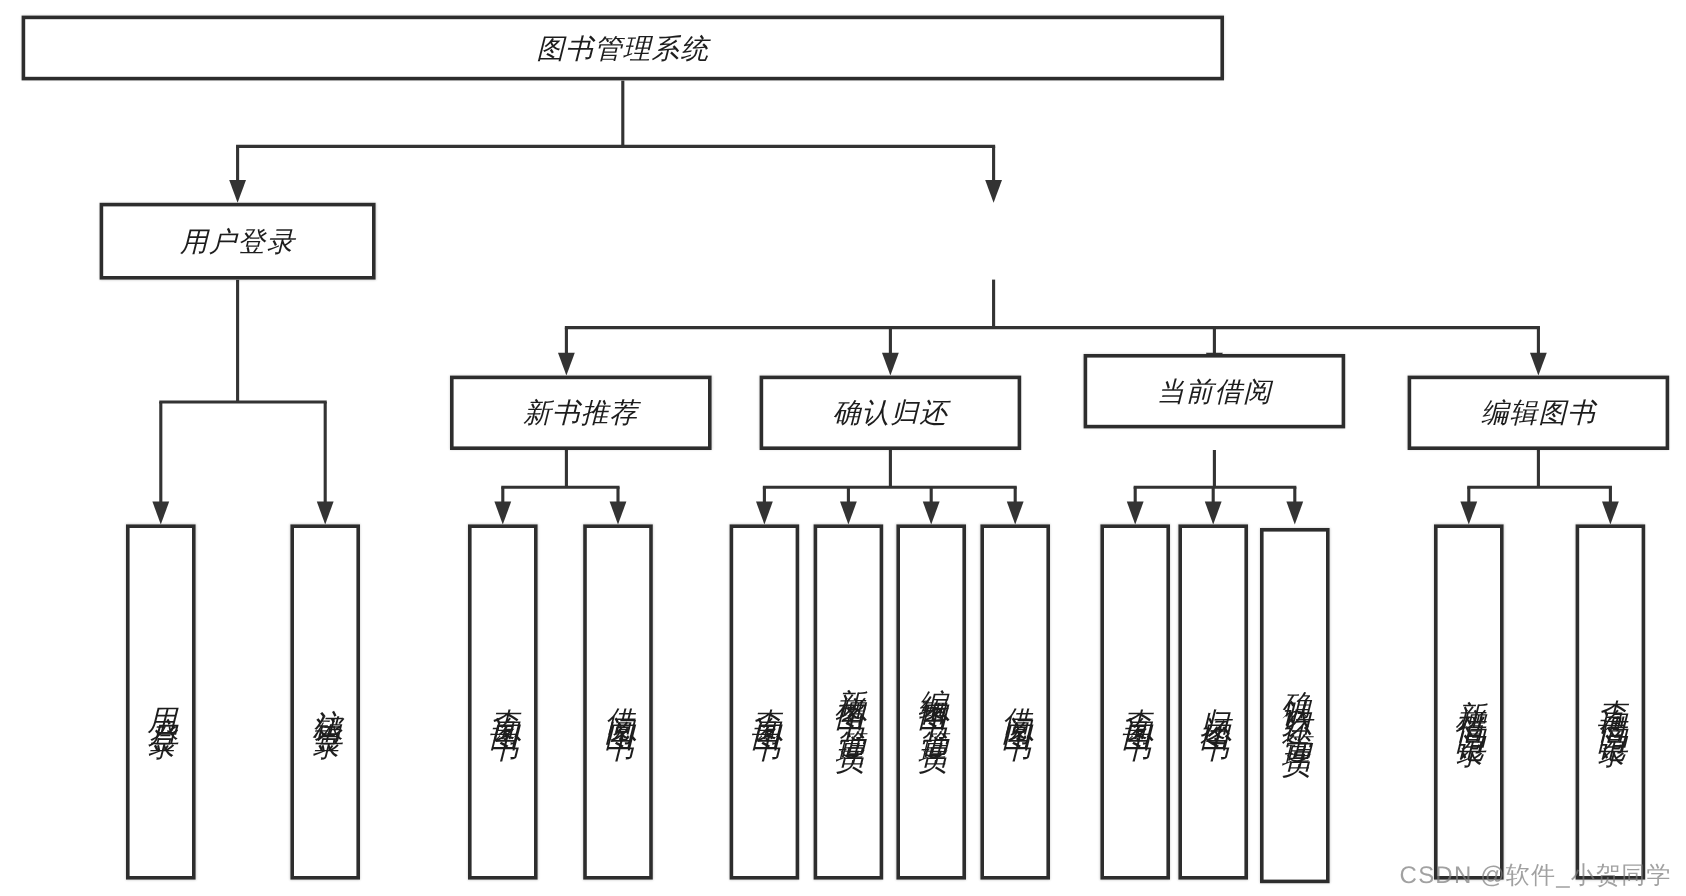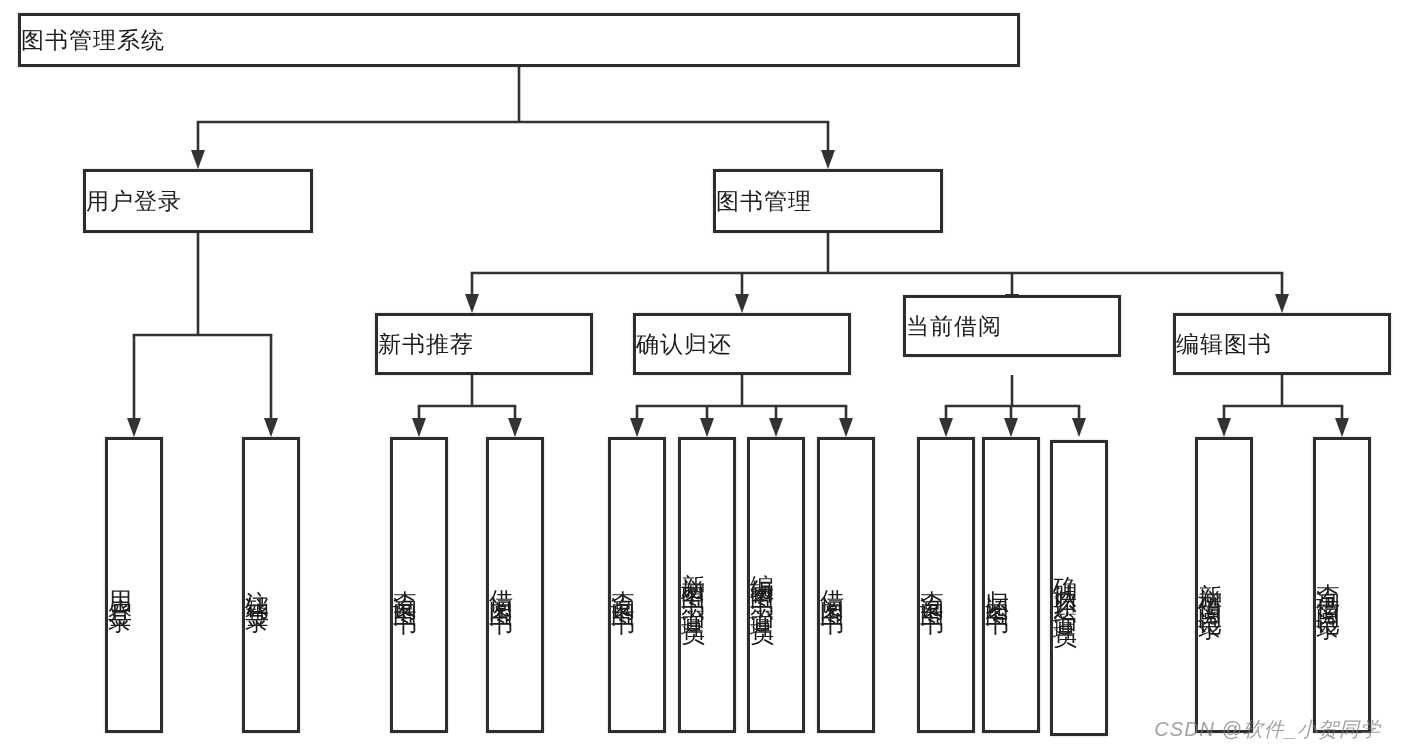--- a/index.html
+++ b/index.html
@@ -9,36 +9,37 @@
     background:#ffffff;
     font-family:"Liberation Sans","DejaVu Sans",sans-serif;
     overflow:hidden;
   }
   #wires{position:absolute;left:0;top:0;width:1405px;height:747px;}
   .node{
     position:absolute;
     box-sizing:border-box;
     border:3px solid #2d2d2d;
     background:#ffffff;
-    display:flex;align-items:center;
+    display:flex;align-items:center;justify-content:center;
     box-shadow:0 0 2px rgba(0,0,0,0.22);
+    font-style:italic;
   }
   .hnode span{
     font-size:23px;color:#1d1d1d;letter-spacing:1px;white-space:nowrap;
   }
   .vnode span{
     writing-mode:vertical-rl;
     text-orientation:mixed;
     font-size:24px;color:#1d1d1d;
     letter-spacing:7px;line-height:1;
   }
   #watermark{
-    position:absolute;right:24px;bottom:4px;
+    position:absolute;right:12px;bottom:4px;
     font-size:20px;color:rgba(125,125,125,0.72);
-    letter-spacing:1px;white-space:nowrap;font-style:italic;
+    letter-spacing:1px;white-space:nowrap;
   }
 </style>
 </head>
 <body>
 
 <div id="stage">
 
   <svg id="wires" viewBox="0 0 1405 747">
       <g>
         <line x1="519" y1="67" x2="519" y2="122" stroke="#333333" stroke-width="2.6"></line>
@@ -108,23 +109,20 @@
       </g>
     </svg>
 
   <div class="node hnode" style="left:18px;top:13px;width:1002px;height:54px;">
     <span>图书管理系统</span>
   </div>
 
   <div class="node hnode" style="left:83px;top:169px;width:230px;height:64px;">
     <span>用户登录</span>
   </div>
-  <div class="node hnode" style="left:713px;top:169px;width:230px;height:64px;">
-    <span>图书管理</span>
-  </div>
 
   <div class="node hnode" style="left:363px;top:313px;width:218px;height:62px;margin-left:12px;">
     <span>新书推荐</span>
   </div>
   <div class="node hnode" style="left:633px;top:313px;width:218px;height:62px;">
     <span>确认归还</span>
   </div>
   <div class="node hnode" style="left:903px;top:295px;width:218px;height:62px;">
     <span>当前借阅</span>
   </div>

